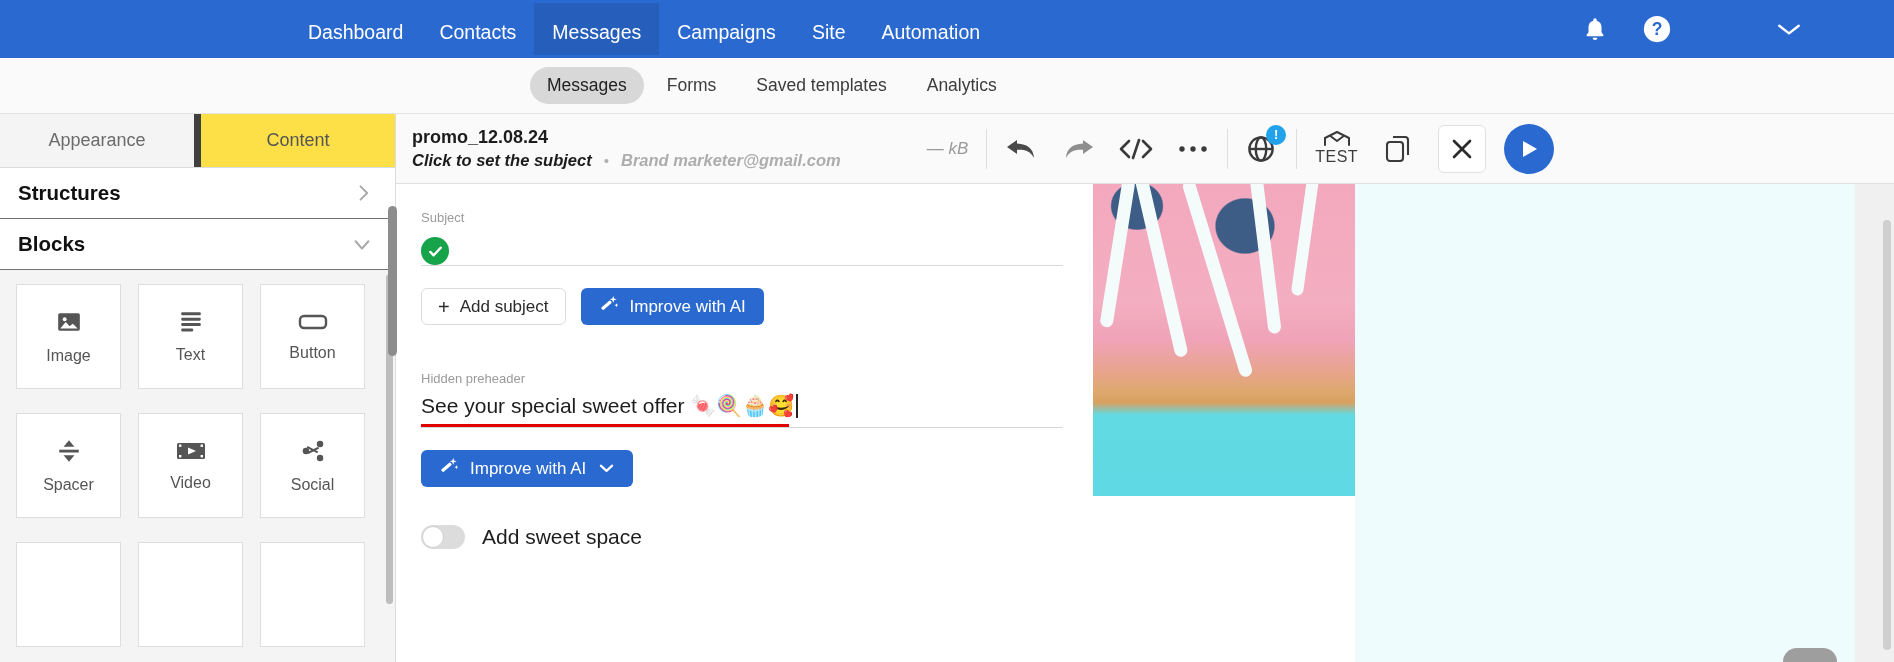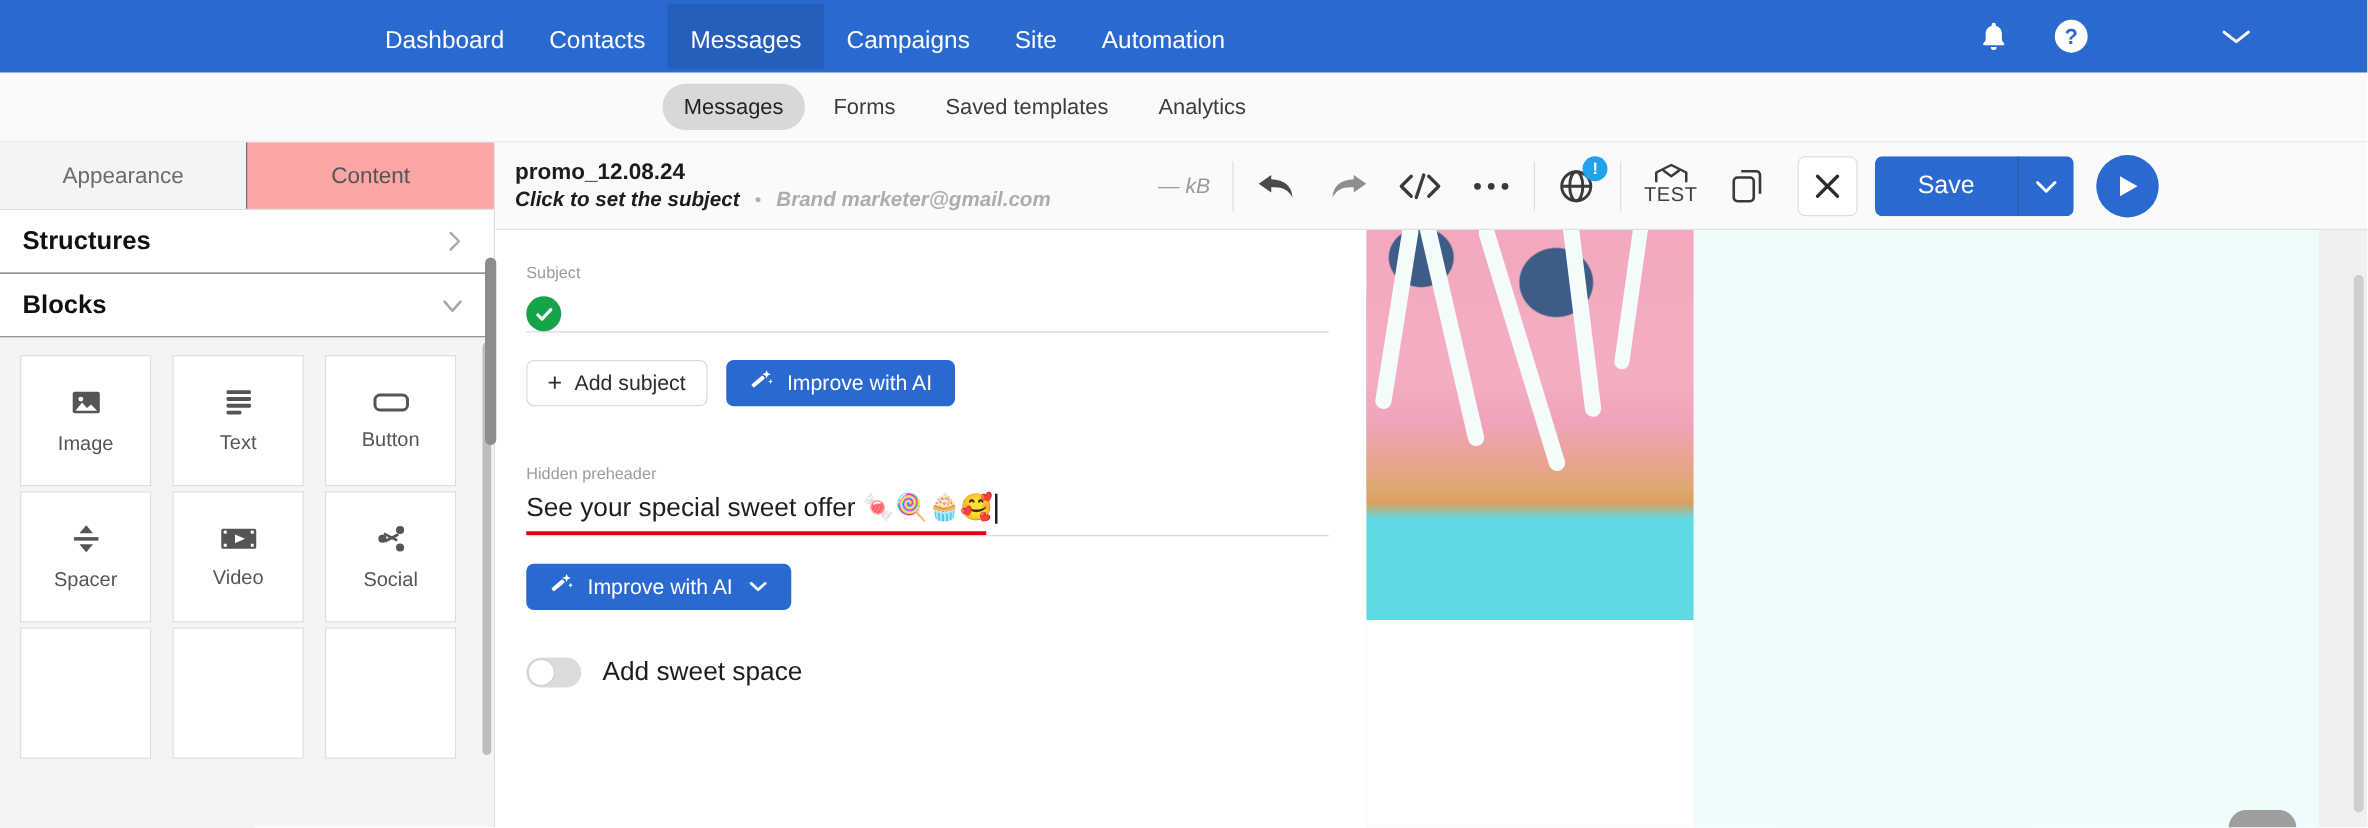--- a/index.html
+++ b/index.html
@@ -67,43 +67,43 @@
     flex-direction: column;
     position: relative;
   }
   .panel-tabs { display: flex; height: 54px; border-bottom: 1px solid #dcdcdc; }
   .panel-tab {
     flex: 1;
     display: flex; align-items: center; justify-content: center;
     font-size: 18px;
     color: #555;
     cursor: pointer;
-    background: #fca5a5;
-  }
-  .panel-tab.inactive { background: #f4f4f4; border-right: 1px solid #404040; color: #6b6b6b; }
+    background: #fde047;
+  }
+  .panel-tab.inactive { background: #f4f4f4; border-right: 7px solid #404040; color: #6b6b6b; }
   .section-row {
     height: 51px;
     display: flex; align-items: center; justify-content: space-between;
     padding: 0 22px 0 18px;
     border-bottom: 1px solid #737373;
     cursor: pointer;
   }
   .section-title { font-size: 20.5px; font-weight: bold; color: #111; }
   .chev { color: #a8a8a8; display: flex; }
   .blocks-area {
     flex: 1;
     background: #f4f4f4;
     padding: 14px 16px 0 16px;
     overflow: hidden;
     position: relative;
   }
   .blocks-grid {
     display: grid;
     grid-template-columns: repeat(3, 105px);
-    gap: 4px 17px;
+    gap: 24px 17px;
   }
   .block-tile {
     height: 105px;
     background: #ffffff;
     border: 1px solid #dedede;
     display: flex; flex-direction: column;
     align-items: center; justify-content: center;
     gap: 12px;
     cursor: pointer;
   }
@@ -481,28 +481,20 @@
           </svg>
       </div>
 
       <div class="close-btn">
         <svg width="22" height="22" viewBox="0 0 22 22" fill="none" stroke="#2b2b2b" stroke-width="2.6" stroke-linecap="round">
             <line x1="3" y1="3" x2="19" y2="19"></line>
             <line x1="19" y1="3" x2="3" y2="19"></line>
           </svg>
       </div>
 
-      <div class="save-group">
-        <div class="save-main">Save</div>
-        <div class="save-caret">
-          <svg width="20" height="14" viewBox="0 0 20 14" fill="none" stroke="#fff" stroke-width="2.4" stroke-linecap="round" stroke-linejoin="round">
-              <polyline points="3,4 10,11 17,4"></polyline>
-            </svg>
-        </div>
-      </div>
 
       <div class="play-btn">
         <svg width="20" height="22" viewBox="0 0 20 22" fill="#fff">
             <polygon points="4,3 18,11 4,19"></polygon>
           </svg>
       </div>
     </div>
 
     <div class="editor-body">
 

